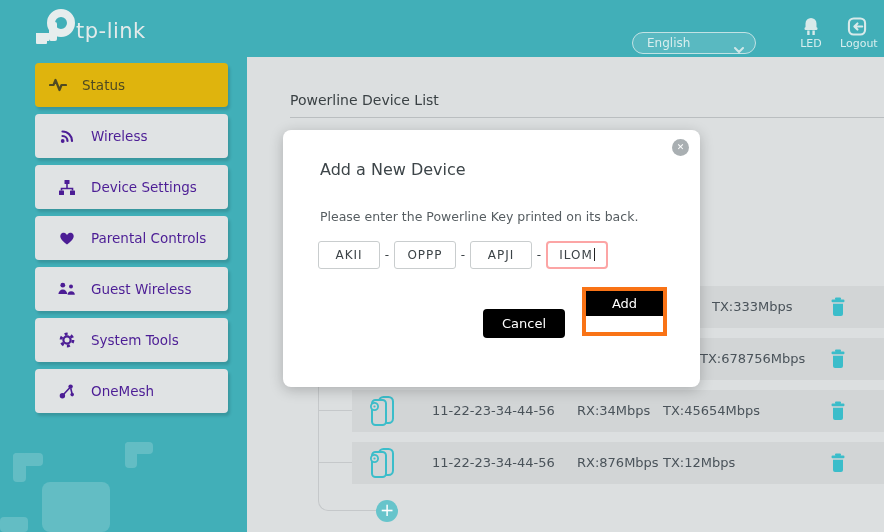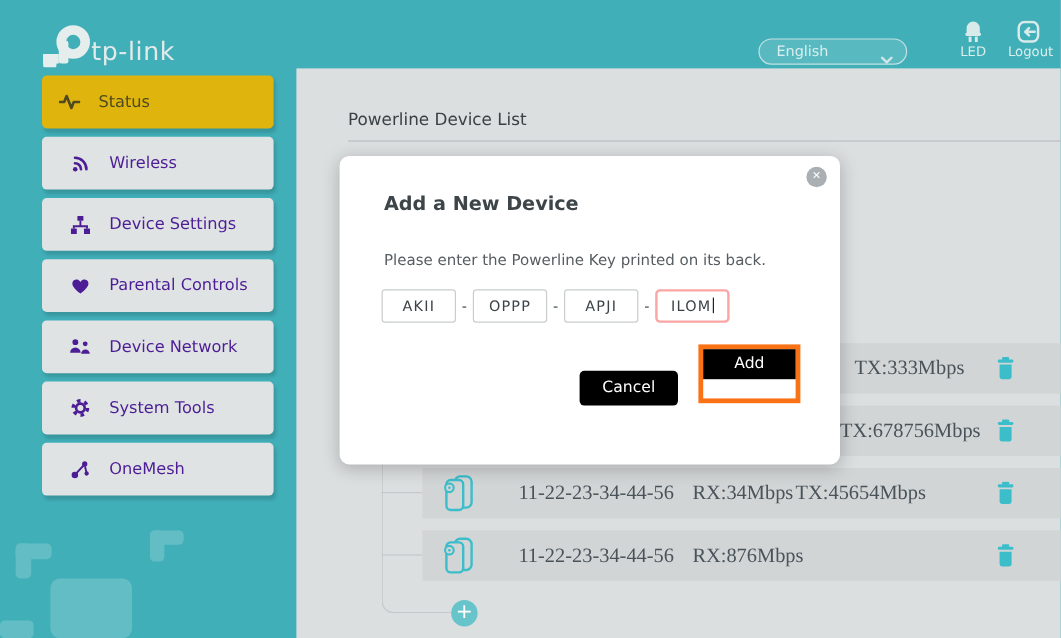--- a/index.html
+++ b/index.html
@@ -6,21 +6,21 @@
   html,body { width:884px; height:532px; }
   body {
     position:relative; overflow:hidden;
     background:#41afb8;
     font-family:"DejaVu Sans", sans-serif;
     color:#4b545b;
   }
   .abs { position:absolute; }
 
   
-  .logo { left:28px; top:20px; }
+  .logo { left:28px; top:8px; }
   .lang-select {
     left:632px; top:32px; width:124px; height:22px;
     border:1px solid #c2e2e4; border-radius:11px;
     background:rgba(255,255,255,0.13);
     color:#d9eeee; font-size:12px; line-height:20px;
     padding-left:14px; cursor:pointer;
   }
   .lang-chevron { position:absolute; right:11px; top:7px; }
   .header-action { width:34px; text-align:center; color:#d9eeee; font-size:11px; cursor:pointer; }
   .led-action { left:794px; top:17px; }
@@ -44,21 +44,21 @@
   
   .content { left:247px; top:57px; width:637px; height:475px; background:#dcdfe0; }
   .section-title { left:290px; top:92px; font-size:14px; color:#3a4144; }
   .section-divider { left:290px; right:0; top:117px; height:1px; background:#babec0; }
   .tree-main { left:318px; top:340px; width:59px; height:171px;
     border-left:1px solid #c5c8ca; border-bottom:1px solid #c5c8ca;
     border-bottom-left-radius:10px; }
   .tree-branch { left:318px; width:34px; height:1px; background:#c5c8ca; }
 
   .device-row { left:352px; width:532px; height:42px; background:#d2d5d6; }
-  .device-row .cell { position:absolute; top:0; line-height:42px; font-size:17px; color:#4a535a; white-space:nowrap;font-family:Liberation Serif, serif; }
+  .device-row .cell { position:absolute; top:0; line-height:42px; font-size:13px; color:#4a535a; white-space:nowrap; }
   .cell-icon { left:16px; top:5px !important; line-height:normal !important; }
   .cell-mac { left:80px; }
   .cell-rx  { left:225px; }
   .cell-tx  { left:311px; }
   .row-partial-1 .cell-tx { left:360px; }
   .row-partial-2 .cell-tx { left:348px; }
   .cell-trash { left:478px; top:11px !important; line-height:normal !important; cursor:pointer; }
 
   .add-device-btn {
     left:376px; top:500px; width:22px; height:22px;
@@ -70,21 +70,21 @@
   .modal {
     left:283px; top:130px; width:417px; height:257px;
     background:#ffffff; border-radius:8px; z-index:10;
     box-shadow:0 3px 14px rgba(0,0,0,0.22);
   }
   .modal-close {
     position:absolute; right:11px; top:9px; width:17px; height:17px;
     border-radius:50%; background:#a9afb2; color:#fff;
     font-size:9px; font-weight:bold; line-height:17px; text-align:center; cursor:pointer;
   }
-  .modal-title { position:absolute; left:37px; top:30px; font-size:16px; color:#3d4549;font-weight:bold; }
+  .modal-title { position:absolute; left:37px; top:30px; font-size:16px; color:#3d4549; }
   .modal-instruction { position:absolute; left:37px; top:79px; font-size:12.5px; color:#565d61; }
   .key-row { position:absolute; left:35px; top:111px; display:flex; align-items:center; }
   .key-field {
     width:62px; height:28px; border:1px solid #c9cdce; border-radius:3px;
     background:#fff; text-align:center; line-height:26px;
     font-size:12px; color:#3c4347; letter-spacing:1px; cursor:text;
   }
   .key-field.focused { border:2px solid #fca5a5; border-radius:4px; line-height:24px; }
   .key-sep { width:14px; text-align:center; font-size:12px; color:#3c4347; }
   .caret { display:inline-block; width:1px; height:13px; background:#222; vertical-align:-2px; margin-left:1px; }
@@ -186,21 +186,21 @@
 
 <div class="abs side-item" style="top:267px">
   <span class="side-icon">
     <svg width="18" height="14" viewBox="0 0 18 14">
       <circle cx="4.8" cy="3.2" r="2.4" fill="currentColor"></circle>
       <path d="M0.4,12 a4.4,4.4 0 0 1 8.8,0 Z" fill="currentColor"></path>
       <circle cx="13" cy="4.5" r="2" fill="currentColor"></circle>
       <path d="M9.6,12.8 a3.6,3.6 0 0 1 7.2,0 Z" fill="currentColor"></path>
     </svg>
   </span>
-  <span>Device Network</span>
+  <span>Guest Wireless</span>
 </div>
 
 <div class="abs side-item" style="top:318px">
   <span class="side-icon">
     <svg width="16" height="16" viewBox="0 0 16 16">
       <circle cx="8" cy="8" r="6" fill="none" stroke="currentColor" stroke-width="2.8" stroke-dasharray="3 3.3"></circle>
       <circle cx="8" cy="8" r="3.6" fill="none" stroke="currentColor" stroke-width="2.2"></circle>
     </svg>
   </span>
   <span>System Tools</span>
@@ -285,20 +285,21 @@
   <span class="cell cell-icon">
     <svg width="27" height="32" viewBox="0 0 27 32">
       <rect x="11" y="2" width="14" height="26" rx="4.5" fill="none" stroke="#3bbdca" stroke-width="2"></rect>
       <rect x="4" y="5" width="14" height="25" rx="3.5" fill="#d2d5d6" stroke="#3bbdca" stroke-width="2"></rect>
       <circle cx="6.5" cy="11.5" r="3.6" fill="#d2d5d6" stroke="#3bbdca" stroke-width="1.8"></circle>
       <circle cx="6.5" cy="11.5" r="1.1" fill="#3bbdca"></circle>
     </svg>
   </span>
   <span class="cell cell-mac">11-22-23-34-44-56</span>
   <span class="cell cell-rx">RX:876Mbps</span>
+  <span class="cell cell-tx">TX:12Mbps</span>
   <span class="cell cell-trash">
     <svg width="16" height="20" viewBox="0 0 16 20">
       <rect x="5" y="0.5" width="6" height="2.5" rx="1" fill="#3bbdca"></rect>
       <rect x="1.5" y="2.6" width="13" height="2.6" rx="1.2" fill="#3bbdca"></rect>
       <path d="M3,6.8 h10 v10.2 a2,2 0 0 1 -2,2 h-6 a2,2 0 0 1 -2,-2 Z" fill="#3bbdca"></path>
     </svg>
   </span>
 </div>
 
 <div class="abs add-device-btn">+</div>

